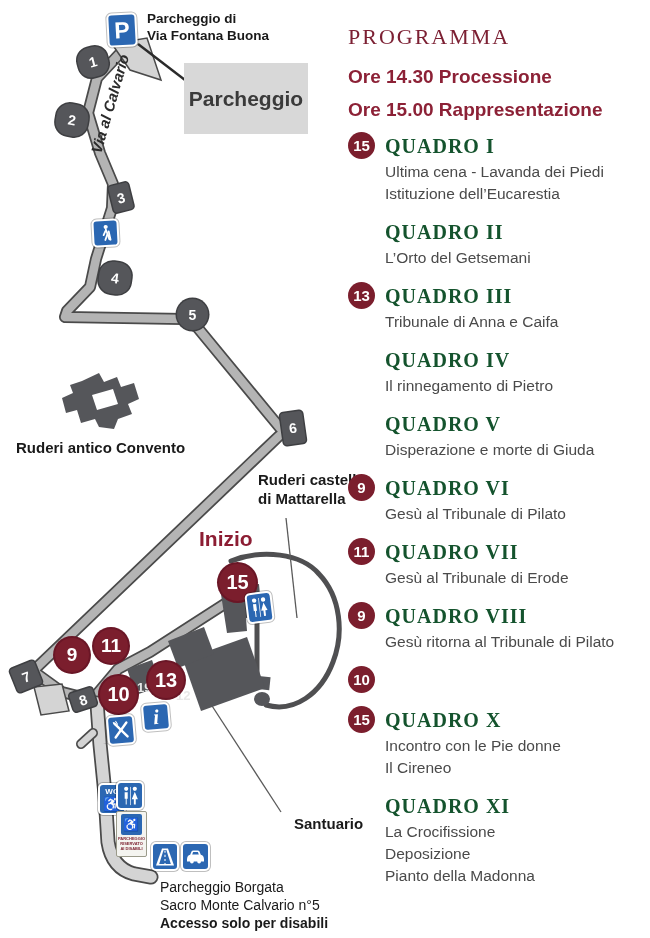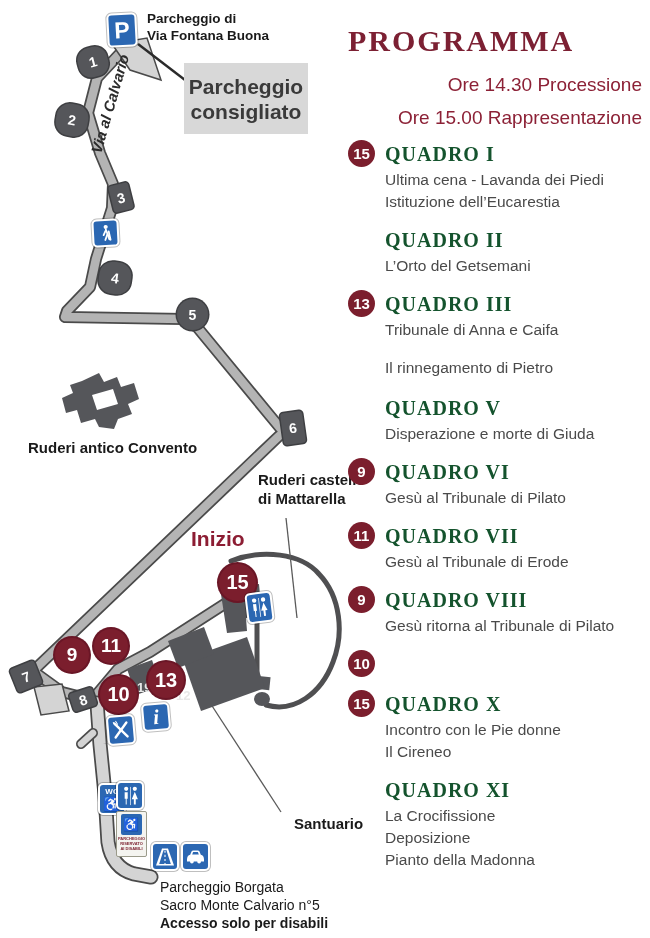--- a/index.html
+++ b/index.html
@@ -32,40 +32,40 @@
   #recommended-box {
     position:absolute; left:184px; top:63px; width:124px; height:71px;
     background:#d8d8d8; display:flex; flex-direction:column; align-items:center; justify-content:center;
     font-weight:bold; font-size:21px; line-height:25px; color:#3a3a3a;
   }
   #street-label {
     position:absolute; left:104px; top:138px; font-style:italic; font-weight:600;
     font-size:15px; color:#2b2b2b; transform: rotate(-74deg); transform-origin: 0 100%;
     white-space:nowrap;
   }
-  #inizio-label { position:absolute; left:191px; top:527px; font-weight:bold; font-size:21px; color:#8c1d33; }
+  #inizio-label { position:absolute; left:199px; top:527px; font-weight:bold; font-size:21px; color:#8c1d33; }
   #bottom-note { position:absolute; left:160px; top:878px; font-size:14px; line-height:18px; font-weight:500; }
   #bottom-note .bold { font-weight:bold; }
   #disabled-sign {
     position:absolute; left:116px; top:811px; width:31px; height:46px; background:#f4f4f0;
     border:1px solid #9a9a8a; border-radius:2px; display:flex; flex-direction:column; align-items:center;
     padding-top:2px;
   }
   #disabled-sign .bluebox {
     width:21px; height:21px; background:#2b67b2; border-radius:2px; color:#fff;
     display:flex; align-items:center; justify-content:center; font-size:13px; line-height:13px;
   }
   #disabled-sign .tiny { font-size:4px; line-height:5px; font-weight:bold; color:#7b1e2d; text-align:center; margin-top:1px; }
   
   #program { position:absolute; left:348px; top:24px; width:294px; }
   #program-title {
-    font-family:"Liberation Serif", serif; font-size:30px; font-weight:700;
+    font-family:"Liberation Serif", serif; font-size:22px; font-weight:400;
     letter-spacing:2px; color:#7c2033; margin-bottom:16px;
   }
-  .sched { font-size:19px; font-weight:normal; color:#8c2136; margin-bottom:11px;text-align:right; }
+  .sched { font-size:19px; font-weight:bold; color:#8c2136; margin-bottom:11px; }
   #entries { margin-top:14px; }
   .entry { display:flex; gap:10px; margin-bottom:16px; }
   .badge {
     flex:0 0 27px; width:27px; height:27px; border-radius:50%; background:#7b1e2d;
     color:#fff; font-size:15px; font-weight:bold; display:flex; align-items:center;
     justify-content:center; margin-top:-3px;
   }
   .badge:empty { visibility:hidden; }
   .etitle {
     font-family:"Liberation Serif", serif; font-size:20px; font-weight:600;
@@ -221,26 +221,25 @@
     </svg>
   </div>
 
   <div class="maplabel" style="left:147px;top:10px;font-size:13.5px;line-height:17px">
     <div>Parcheggio di</div>
     <div>Via Fontana Buona</div>
   </div>
 
   <div id="recommended-box">
     <div>Parcheggio</div>
-    <div>consigliato</div>
   </div>
 
   <div id="street-label">Via al Calvario</div>
 
-  <div class="maplabel" style="left:28px;top:438px">Ruderi antico Convento</div>
+  <div class="maplabel" style="left:16px;top:438px">Ruderi antico Convento</div>
 
   <div class="maplabel" style="left:258px;top:470px">
     <div>Ruderi castello</div>
     <div>di Mattarella</div>
   </div>
 
   <div id="inizio-label">Inizio</div>
 
   <div class="maplabel" style="left:294px;top:814px">Santuario</div>
 
@@ -278,20 +277,21 @@
         <div class="badge">13</div>
         <div class="etext">
           <div class="etitle">QUADRO III</div>
           <div class="eline">Tribunale di Anna e Caifa</div>
         </div>
       </div>
 
       <div class="entry">
         <div class="badge"></div>
         <div class="etext">
+          <div class="etitle">QUADRO IV</div>
           <div class="eline">Il rinnegamento di Pietro</div>
         </div>
       </div>
 
       <div class="entry">
         <div class="badge"></div>
         <div class="etext">
           <div class="etitle">QUADRO V</div>
           <div class="eline">Disperazione e morte di Giuda</div>
         </div>

